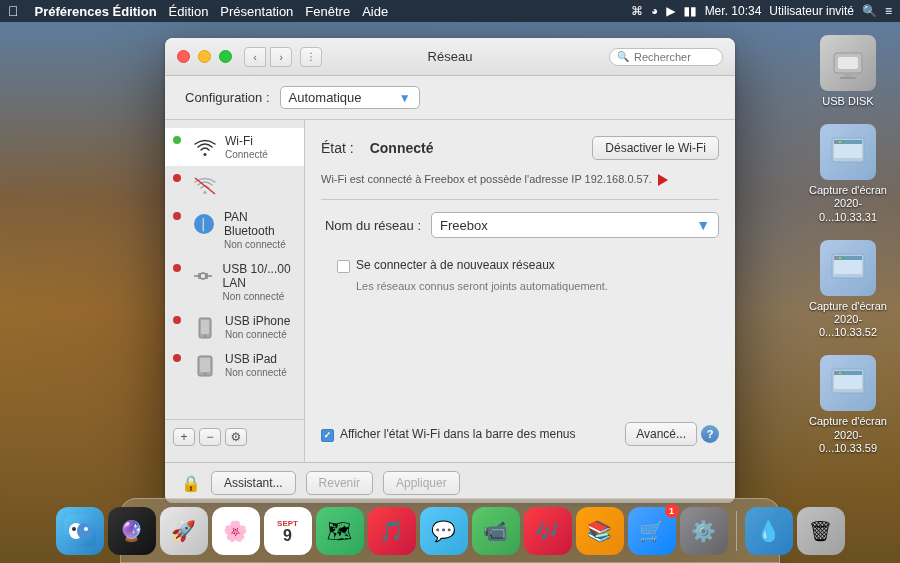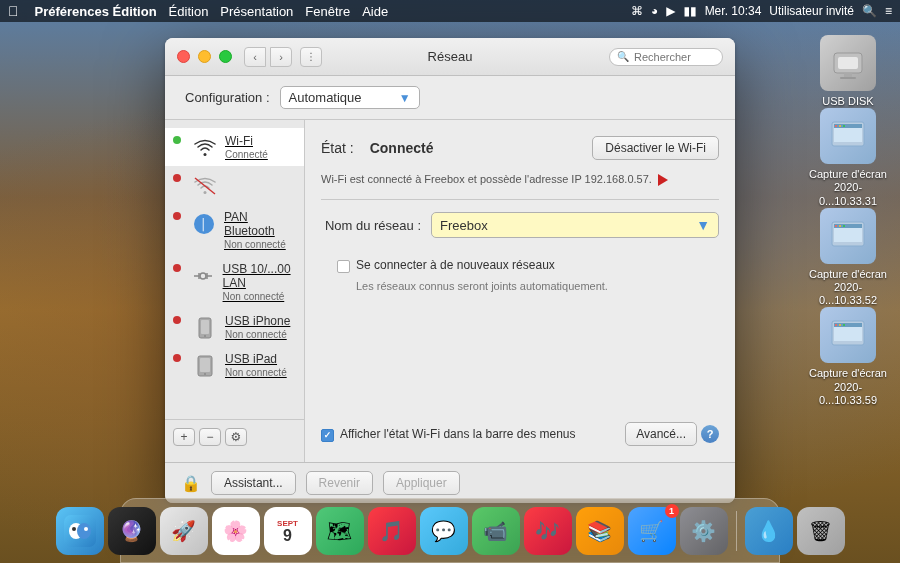--- a/index.html
+++ b/index.html
@@ -119,20 +119,21 @@
       align-self: center;
     }
 
     
     .desktop-icons {
       position: absolute;
       top: 35px;
       right: 12px;
       display: flex;
       flex-direction: column;
+      gap: 16px;
       z-index: 10;
     }
     .desktop-icon {
       display: flex;
       flex-direction: column;
       align-items: center;
       gap: 4px;
       cursor: pointer;
       width: 80px;
     }
@@ -337,21 +338,20 @@
       align-items: center;
       justify-content: center;
       font-size: 14px;
       flex-shrink: 0;
       margin-top: 2px;
     }
     .sidebar-item-text {
       display: flex;
       flex-direction: column;
       gap: 1px;
-      text-decoration: underline;
     }
     .sidebar-item-name {
       font-size: 12px;
       font-weight: 500;
       color: #333;
     }
     .sidebar-item-status {
       font-size: 10px;
       color: #666;
     }
@@ -436,21 +436,21 @@
     .field-label {
       font-size: 13px;
       color: #333;
       text-align: right;
       min-width: 100px;
     }
     .network-select {
       flex: 1;
       display: flex;
       align-items: center;
-      background: #fef9c3;
+      background: #ffffff;
       border: 1px solid #b0b0b0;
       border-radius: 5px;
       padding: 4px 8px;
       cursor: pointer;
     }
     .network-select-text {
       font-size: 13px;
       color: #333;
       flex: 1;
     }

